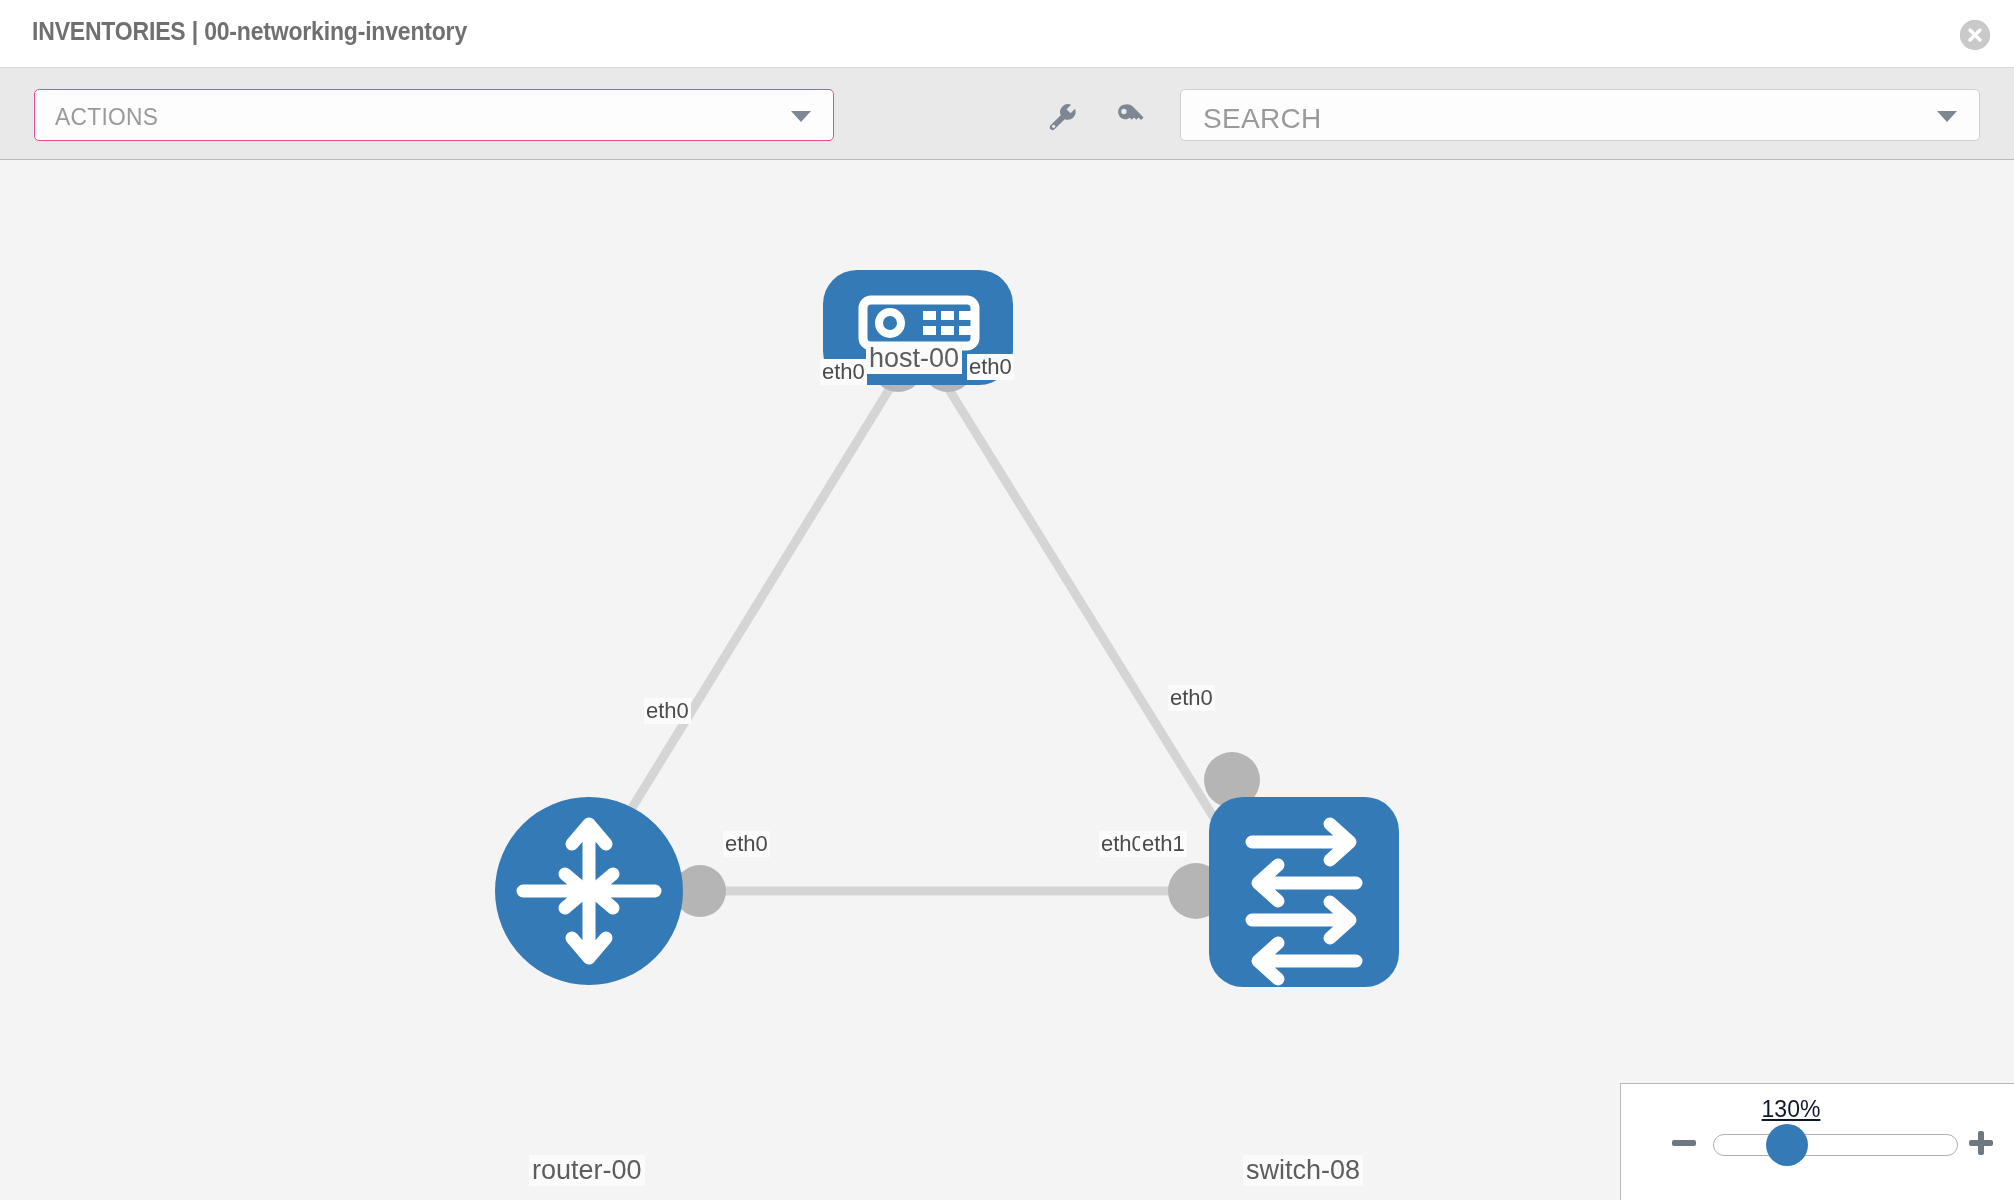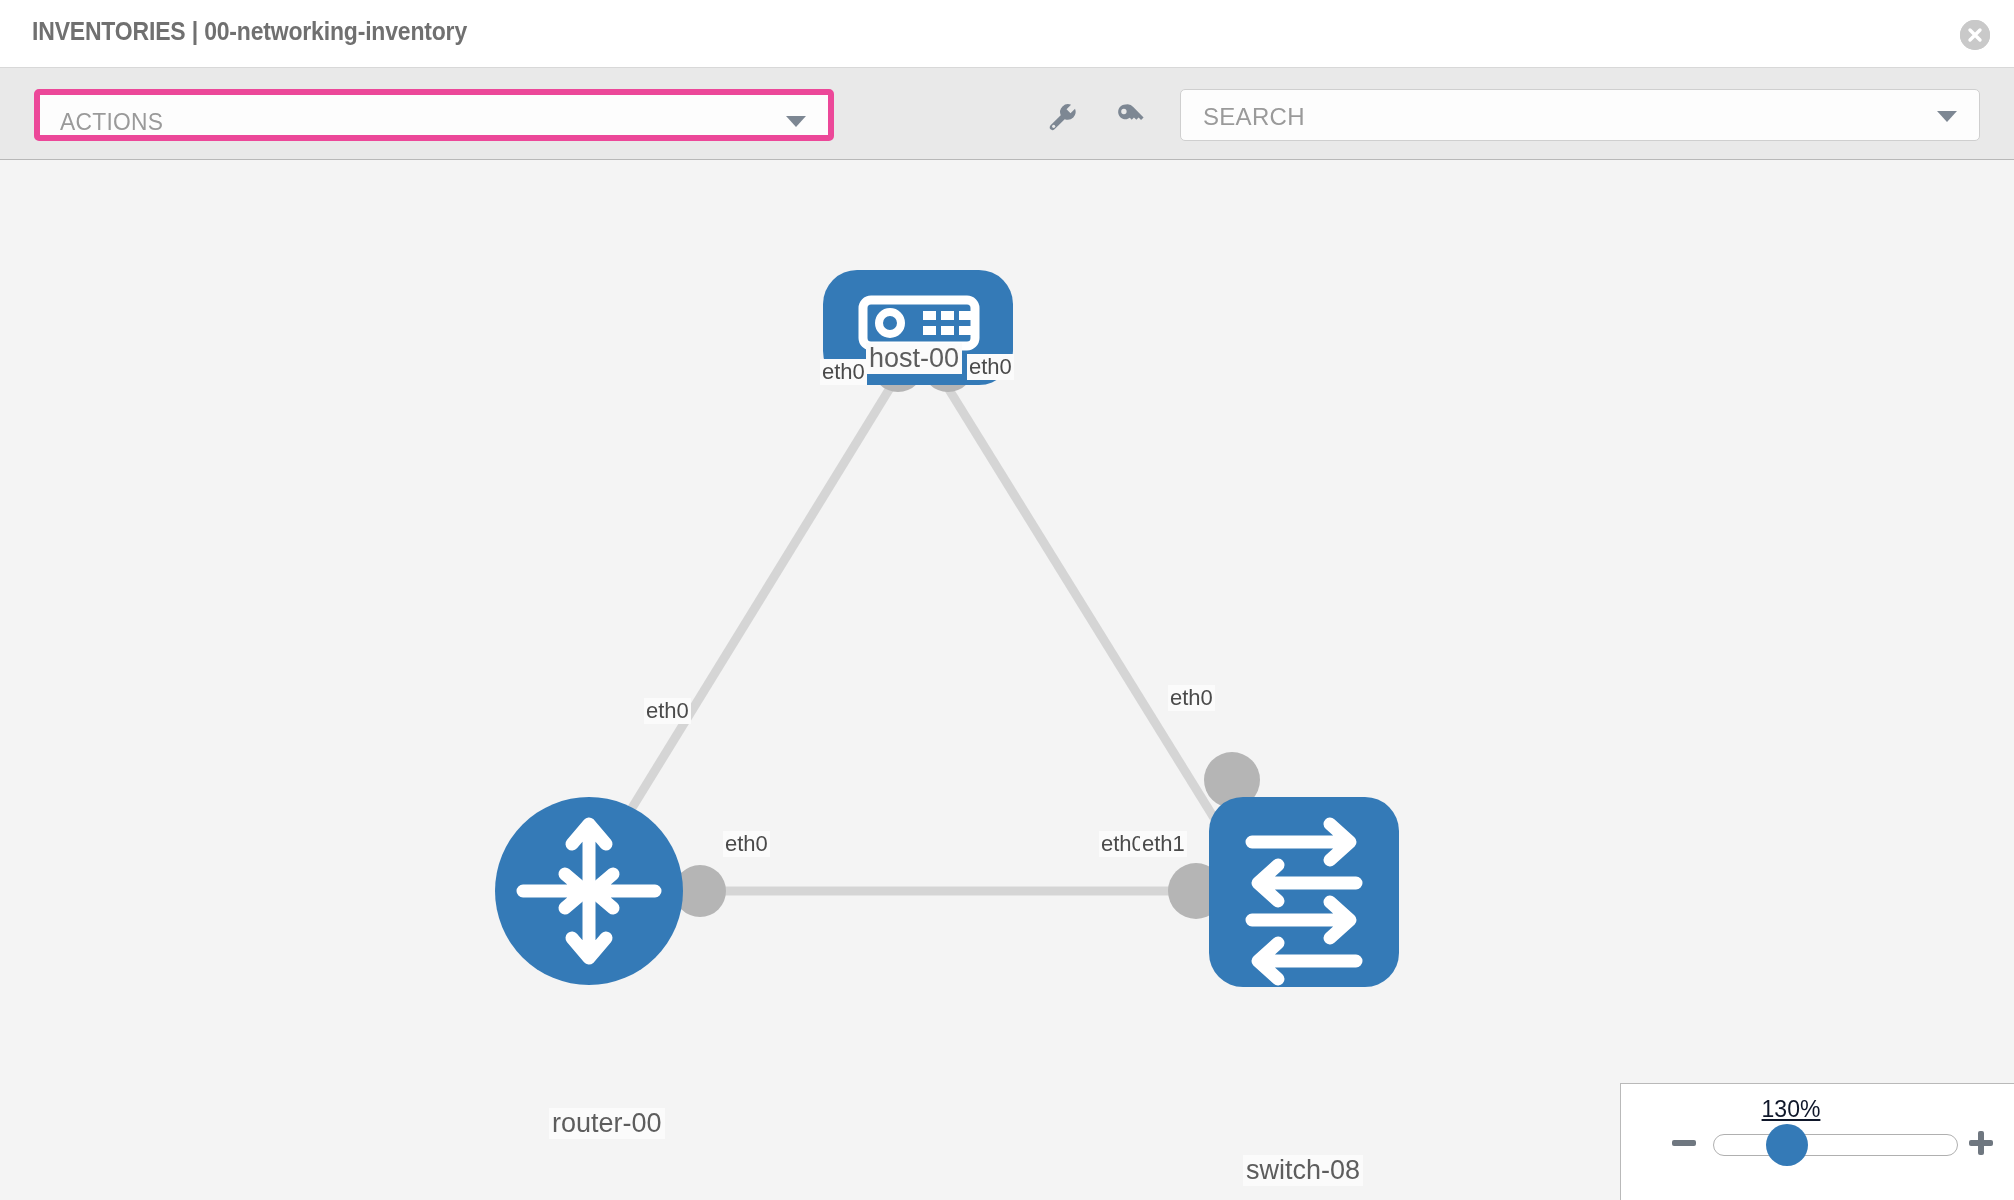--- a/index.html
+++ b/index.html
@@ -65,21 +65,21 @@
     border-bottom: 1px solid #b8b8b8;
     box-sizing: border-box;
   }
   .actions-select {
     position: absolute;
     left: 34px;
     top: 21px;
     width: 800px;
     height: 52px;
     background: #fdfdfd;
-    border: 6px solid #ec4899;
+    border: 1px solid #ec4899;
     border-radius: 5px;
     box-sizing: border-box;
     cursor: pointer;
   }
   .actions-label {
     position: absolute;
     left: 20px;
     top: 13px;
     font-size: 24px;
     color: #9a9a9a;
@@ -120,21 +120,21 @@
     cursor: text;
   }
   .search-input {
     position: absolute;
     left: 20px;
     top: 12px;
     width: 700px;
     border: 0;
     outline: none;
     background: transparent;
-    font-size: 24px;
+    font-size: 28px;
     color: #9a9a9a;
     font-family: "Liberation Sans Narrow", "Liberation Sans", sans-serif;
     letter-spacing: 0.3px;
   }
   .search-input::placeholder { color: #9a9a9a; opacity: 1; }
   .search-caret { right: 22px; top: 21px; }
 
   
   .canvas {
     position: absolute;
@@ -331,21 +331,21 @@
           <path d="M1356 723 L1260 723 M1278 705 L1258 723 L1278 741"></path>
 
           <path d="M1252 760 L1348 760 M1330 742 L1350 760 L1330 778"></path>
 
           <path d="M1356 801 L1260 801 M1278 783 L1258 801 L1278 819"></path>
         </g>
       </g>
     </svg>
 
     <div class="node-label" style="left:866px; top:183px;">host-00</div>
-    <div class="node-label" style="left:529px; top:948px;margin-left:20px;">router-00</div>
+    <div class="node-label" style="left:529px; top:995px;">router-00</div>
     <div class="node-label" style="left:1243px; top:995px;">switch-08</div>
 
     <div class="iface-label" style="left:820px; top:199px;">eth0</div>
     <div class="iface-label" style="left:967px; top:194px;">eth0</div>
 
     <div class="iface-label" style="left:644px; top:538px;">eth0</div>
     <div class="iface-label" style="left:1168px; top:525px;">eth0</div>
 
     <div class="iface-label" style="left:723px; top:671px;">eth0</div>
 

